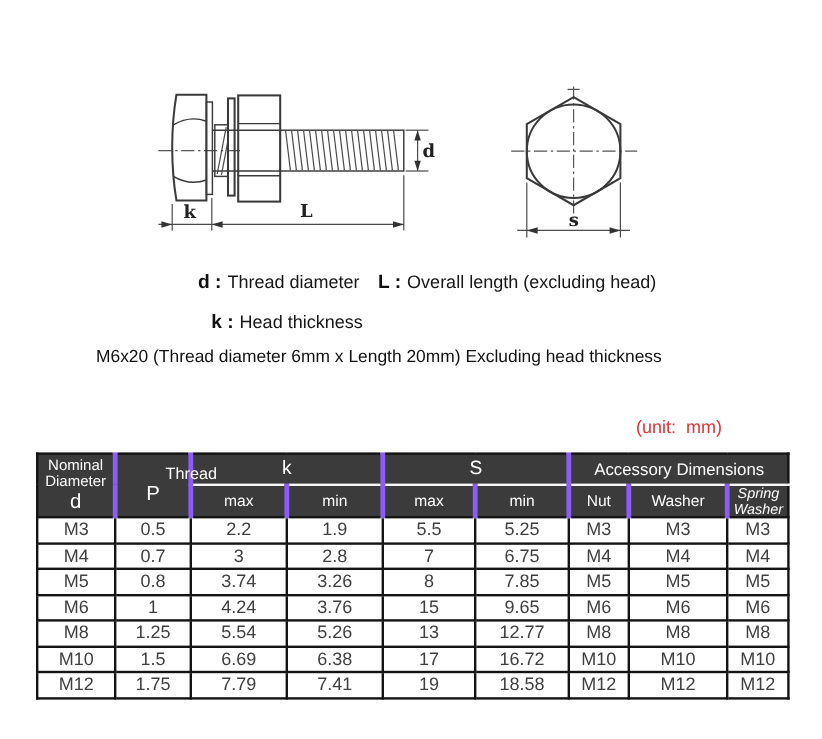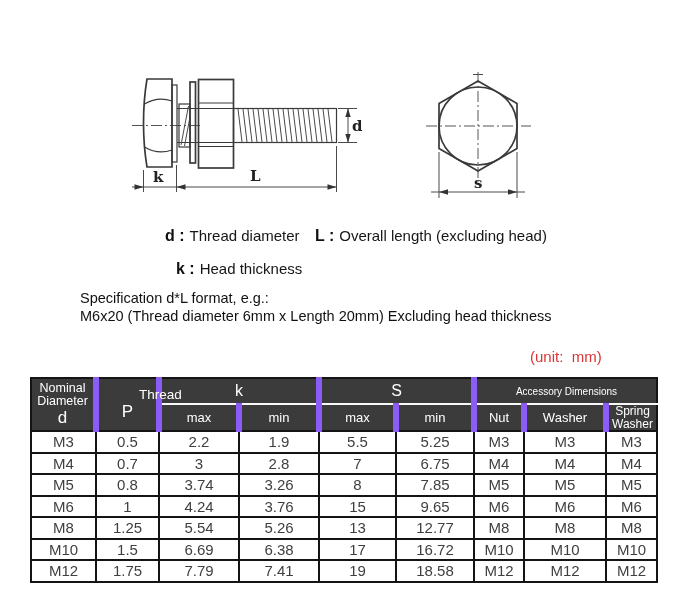--- a/index.html
+++ b/index.html
@@ -20,28 +20,28 @@
   .legend-item .sym{font-weight:bold;font-size:16px;color:#111;}
   .legend-item .desc{font-size:15px;color:#161616;margin-left:5px;}
   .spec-note{position:absolute;left:80px;top:290px;font-size:14.5px;line-height:17.5px;color:#111;}
   .unit{position:absolute;left:530px;top:348px;font-size:15px;font-weight:400;
         color:#d93535;white-space:pre;}
   
   .spec-table{position:absolute;left:30px;top:377px;width:626px;
               border-collapse:collapse;table-layout:fixed;
               border:2px solid #141414;}
   .spec-table thead th{background:#3b3b3b;color:#fff;font-weight:normal;
-              padding:0;border-right:6px solid #8b5cf6;vertical-align:middle;}
+              padding:0;border-right:4px solid #8b5cf6;vertical-align:middle;}
   .spec-table thead tr th:last-child{border-right:none;}
   .spec-table thead .grp{border-bottom:2px solid #f8f8f8;font-size:16px;height:24px;}
   .h-top{font-size:12.5px;line-height:13px;padding-top:2px;}
   .h-sym{font-size:17px;line-height:20px;padding-bottom:1px;}
   .h-thread{font-size:13.5px;line-height:14px;margin-left:40px;}
   .sub{font-size:13px;height:25px;}
-  .sub-small{font-size:12px;line-height:12.5px;}
+  .sub-small{font-size:12px;line-height:12.5px;font-style:italic;}
   .spec-table tbody td{background:#fff;border:2px solid #141414;text-align:center;
               font-size:15px;color:#3f3f3f;height:19.5px;padding:0;}
 </style>
 </head>
 <body>
 
 <div class="sheet">
 
   <svg class="drawing" width="685" height="220" viewBox="0 0 685 220">
 
@@ -122,21 +122,20 @@
     <span class="sym">L :</span><span class="desc">Overall length (excluding head)</span>
   </div>
   <div class="legend-item" style="left:165px;top:227px;">
     <span class="sym">d :</span><span class="desc">Thread diameter</span>
   </div>
   <div class="legend-item" style="left:176px;top:260px;">
     <span class="sym">k :</span><span class="desc">Head thickness</span>
   </div>
 
   <div class="spec-note">
-    <div>Specification d*L format, e.g.:</div>
     <div>M6x20 (Thread diameter 6mm x Length 20mm) Excluding head thickness</div>
   </div>
 
   <div class="unit">(unit:  mm)</div>
 
   <table class="spec-table">
     <colgroup>
       <col style="width:65px">
         <col style="width:63px">
       <col style="width:80px">
@@ -152,21 +151,21 @@
         <th rowspan="2">
           <div class="h-top">Nominal Diameter</div>
           <div class="h-sym">d</div>
         </th>
         <th rowspan="2">
           <div class="h-top h-thread">Thread</div>
           <div class="h-sym">P</div>
         </th>
         <th colspan="2" class="grp">k</th>
         <th colspan="2" class="grp">S</th>
-        <th colspan="3" class="grp" style="font-size:10px;">Accessory Dimensions</th>
+        <th colspan="3" class="grp" style="font-size:14px;">Accessory Dimensions</th>
       </tr>
       <tr>
         <th class="sub">max</th>
         <th class="sub">min</th>
         <th class="sub">max</th>
         <th class="sub">min</th>
         <th class="sub">Nut</th>
         <th class="sub">Washer</th>
         <th class="sub sub-small">Spring Washer</th>
       </tr>

